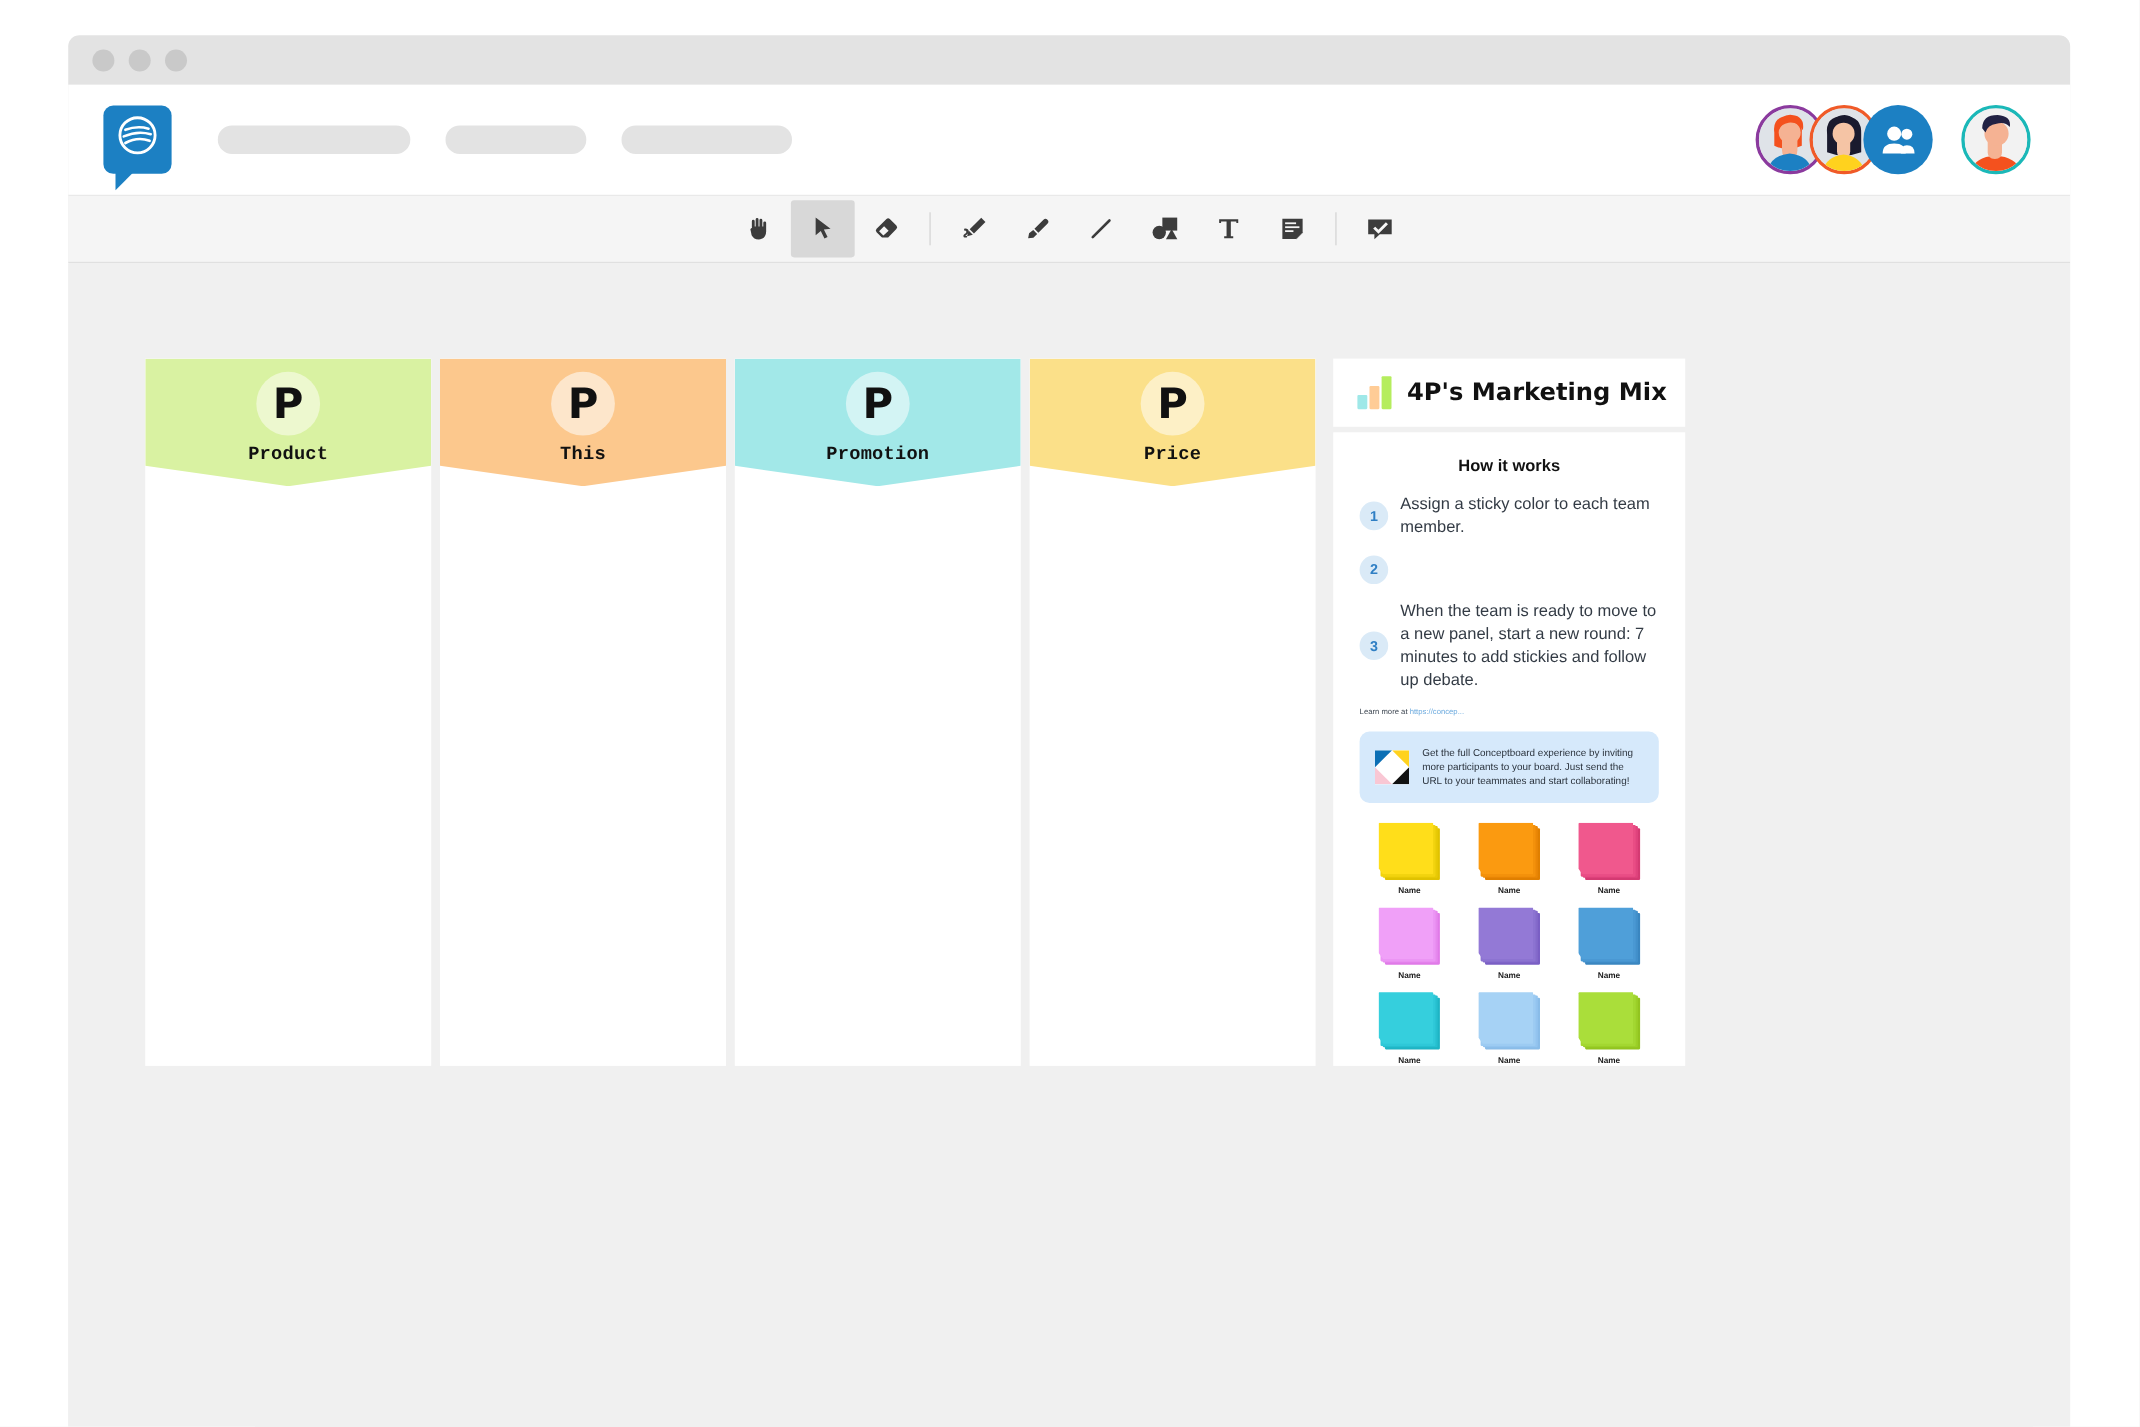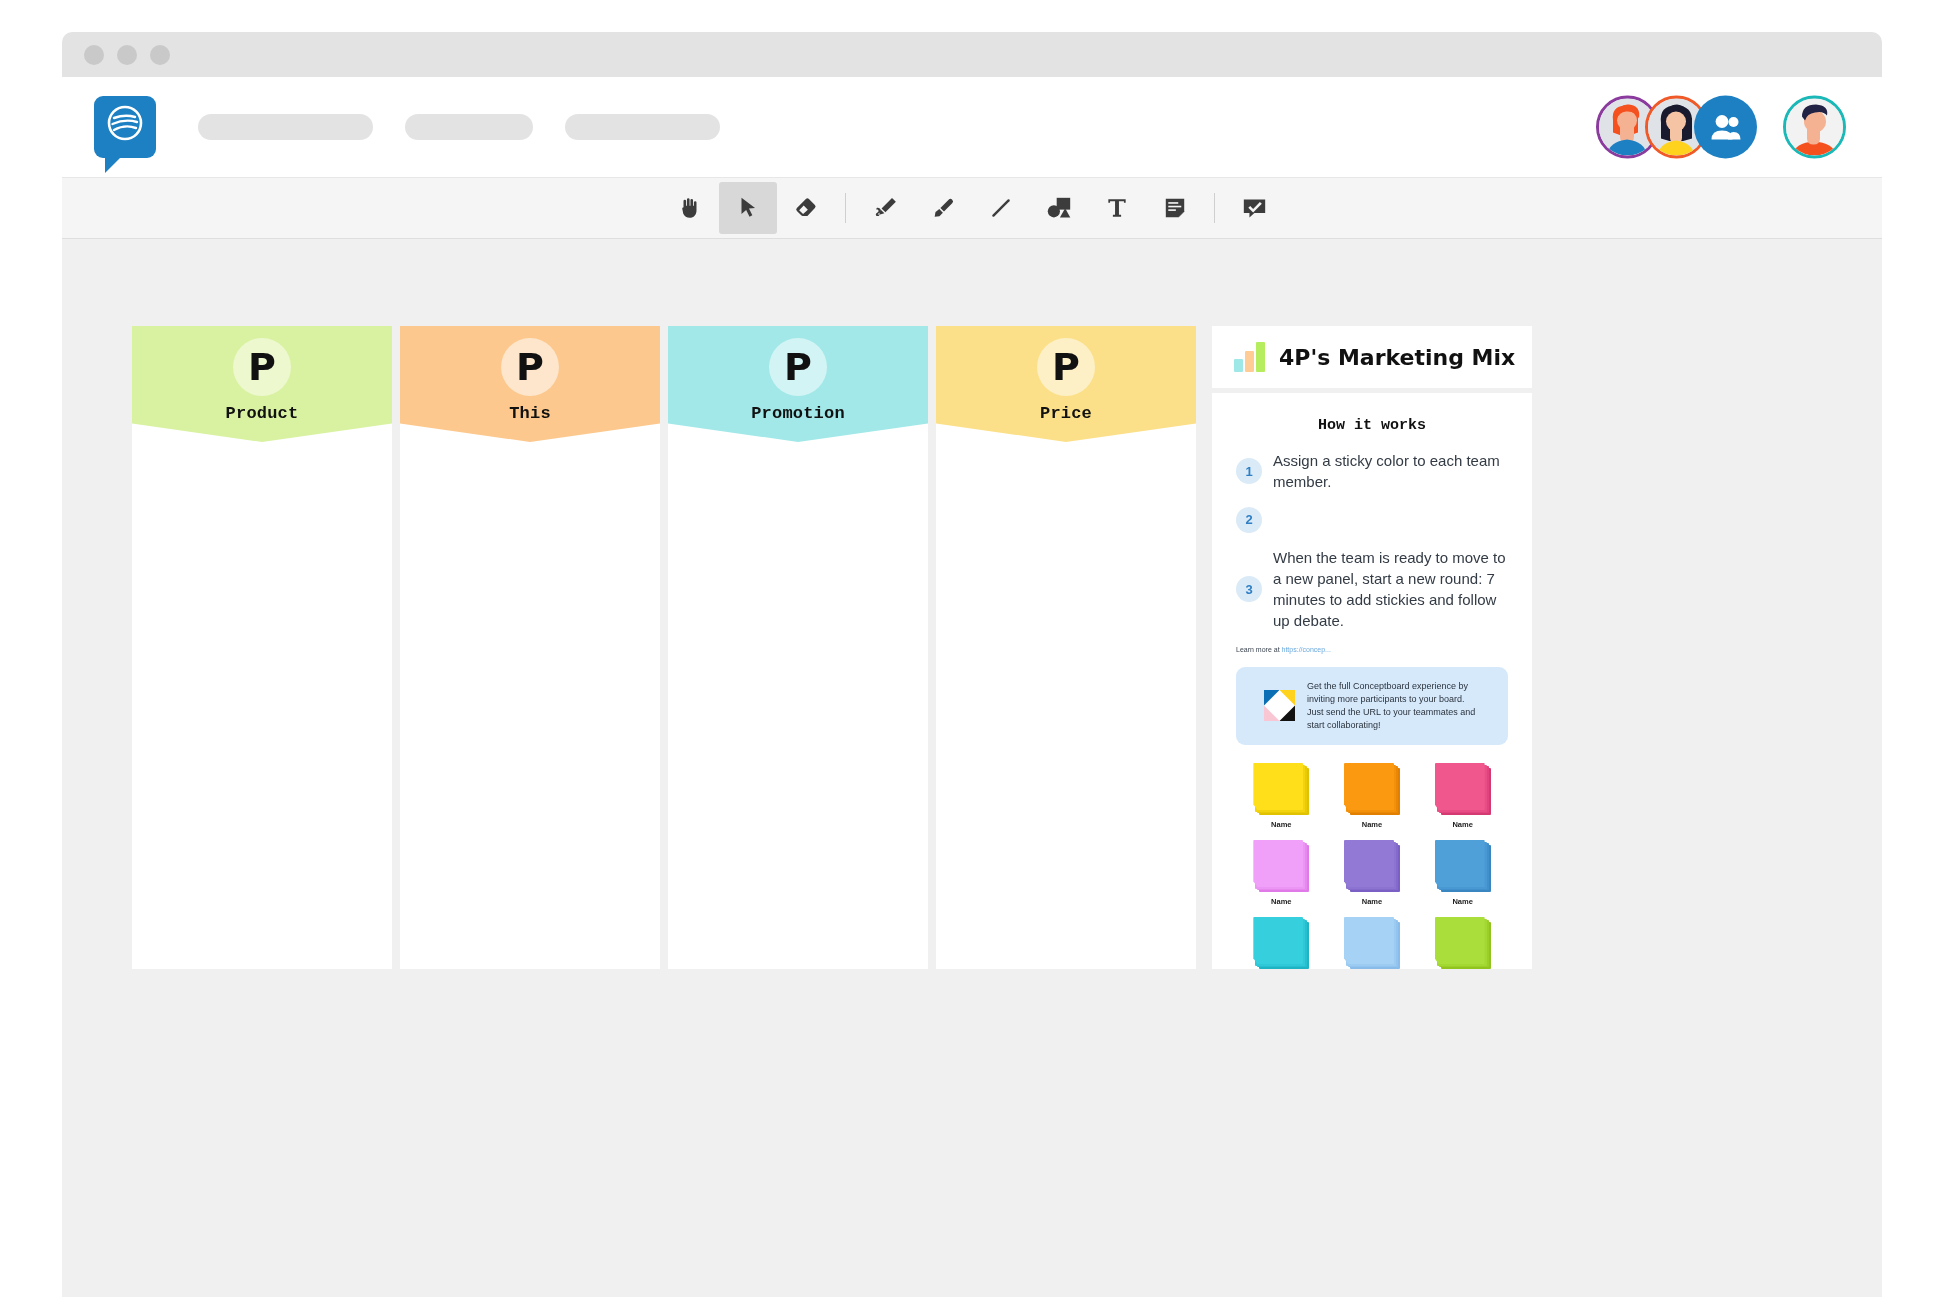--- a/index.html
+++ b/index.html
@@ -200,21 +200,21 @@
     height: 576px;
     padding: 22px 24px 0 24px;
     overflow: hidden;
   }
 
   .how-heading {
     display: inline-block;
     font-size: 15px;
     font-weight: 700;
     color: #111111;
-    font-family: Liberation Mono, monospace;
+    font-family: Liberation Sans, sans-serif;
     position: relative;
     margin-bottom: 16px;
   }
   .how-heading::after {
     content: "";
     position: absolute;
     left: 0; right: -4px; bottom: -2px;
     height: 5px;
     background: #ffe97a;
     z-index: -1;
@@ -241,21 +241,21 @@
     font-size: 7px;
     color: #3c4550;
     margin-top: 4px;
     margin-bottom: 14px;
   }
   .learn-more a { color: #6aa9de; text-decoration: none; }
 
   .promo {
     background: #d6e9fb;
     border-radius: 9px;
-    padding: 13px 28px;
+    padding: 13px 14px;
     display: flex;
     gap: 12px;
     align-items: center;
   }
   .cb-mark {
     width: 31px; height: 31px;
     position: relative;
     flex: none;
     background: #ffffff;
   }

